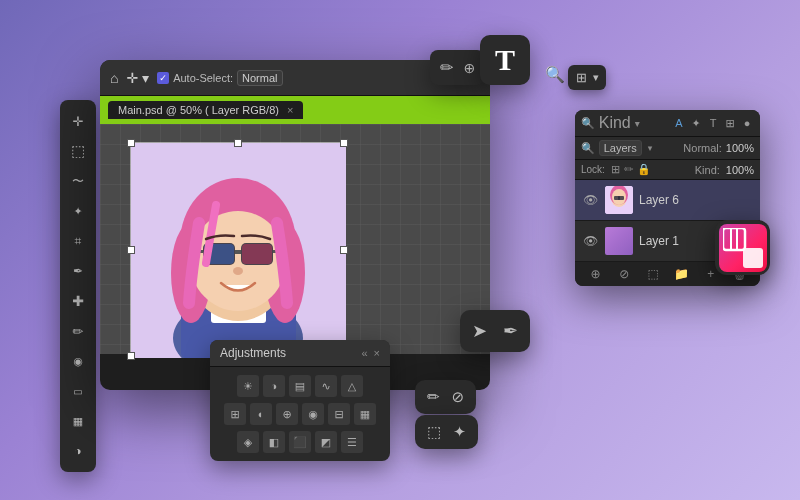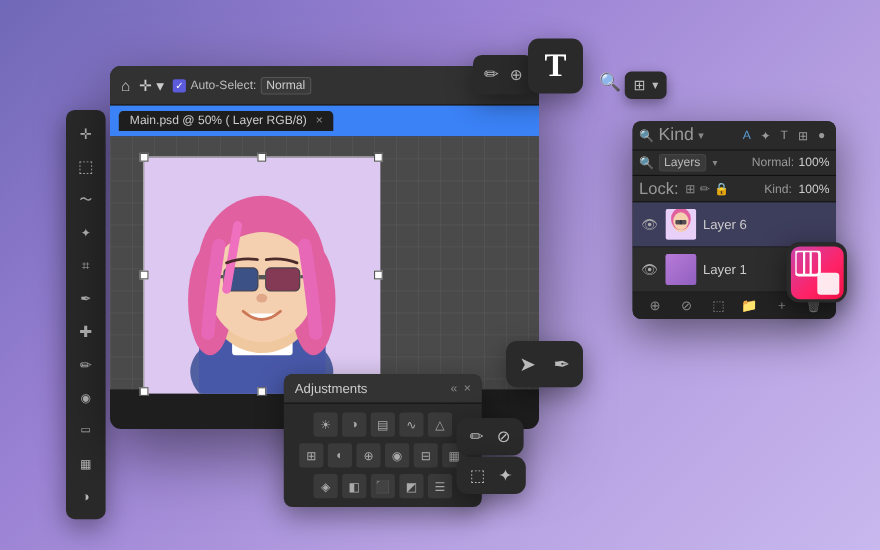--- a/index.html
+++ b/index.html
@@ -74,21 +74,21 @@
       font-size: 11px;
     }
 
     .ps-canvas-area {
       display: flex;
       height: calc(100% - 72px);
     }
 
     .ps-tab-bar {
       height: 28px;
-      background: #3b82f6;
+      background: #84cc16;
       display: flex;
       align-items: center;
       padding: 0 8px;
       gap: 4px;
     }
 
     .ps-tab {
       background: #1e1e1e;
       color: #ccc;
       font-size: 11px;
@@ -238,21 +238,21 @@
       display: flex;
       align-items: center;
       padding: 3px 6px;
       gap: 6px;
       background: #2a2a2a;
       border-bottom: 1px solid #111;
     }
 
     .lock-label {
       color: #999;
-      font-size: 15px;
+      font-size: 10px;
     }
 
     .lock-icons {
       display: flex;
       gap: 4px;
     }
 
     .lock-icon {
       color: #888;
       font-size: 11px;
@@ -370,21 +370,20 @@
     
     .adjustments-panel {
       position: absolute;
       top: 340px;
       left: 210px;
       width: 180px;
       background: #2a2a2a;
       border-radius: 8px;
       box-shadow: 0 8px 24px rgba(0,0,0,0.4);
       overflow: hidden;
-      margin-left: 48px;
     }
 
     .adj-header {
       display: flex;
       align-items: center;
       padding: 6px 10px;
       background: #333;
       border-bottom: 1px solid #111;
     }
 

